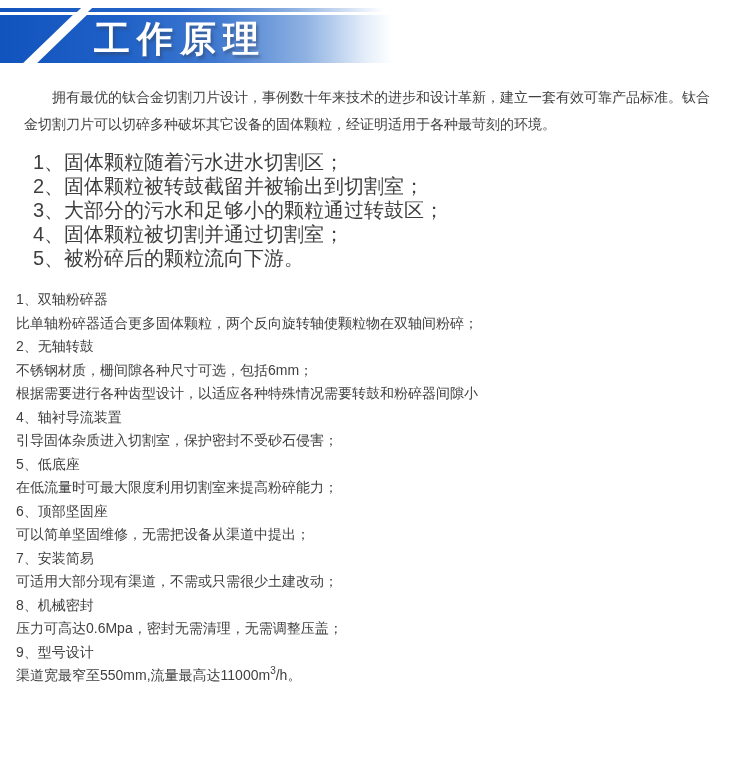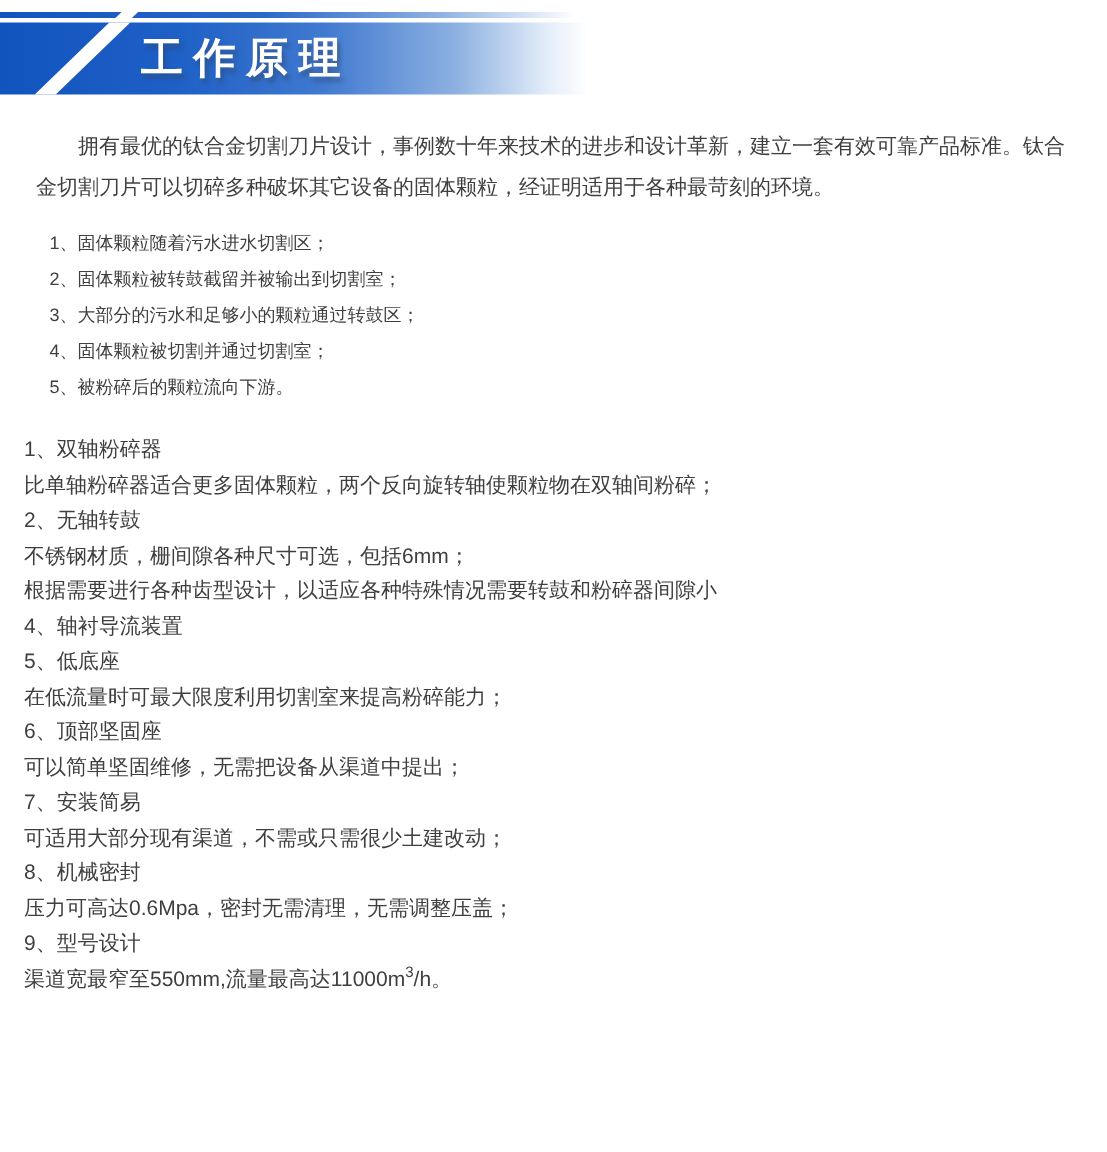--- a/index.html
+++ b/index.html
@@ -22,32 +22,32 @@
   .banner .bmain{
     position:absolute;top:7px;left:0;width:100%;height:48px;
     background:linear-gradient(90deg,#1254be 0%,#1e60c6 30%,#4079d0 55%,#8fb2e2 78%,#e3edf9 93%,#ffffff 100%);
   }
   .banner .slash{
     position:absolute;top:7px;left:48px;width:14px;height:48px;
     background:#ffffff;transform:skewX(-46deg);
   }
   .banner .btitle{
     position:absolute;top:7px;left:94px;margin:0;height:48px;line-height:48px;
-    font-size:28px;font-weight:bold;color:#ffffff;letter-spacing:7px;
+    font-size:36px;font-weight:bold;color:#ffffff;letter-spacing:7px;
     text-shadow:2px 3px 3px rgba(50,72,110,0.55);
     white-space:nowrap;
   }
   #banner1{margin-top:8px;}
   #banner2{margin-top:5px;}
   
   .intro{
     width:690px;margin:21px 24px 12px 24px;
     font-size:14px;line-height:27px;text-indent:2em;
   }
-  .plist{margin:2px 0 0 33px;font-size:12px;line-height:24px;}
+  .plist{margin:2px 0 0 33px;font-size:20px;line-height:24px;}
   .pitem{white-space:nowrap;}
   .flist{margin:18px 0 0 16px;font-size:14px;line-height:23.5px;}
   .fline{white-space:nowrap;}
   .fdesc sup{font-size:10px;line-height:0;}
 </style>
 </head>
 <body>
 
 <div class="page">
 
@@ -77,20 +77,21 @@
     <div class="flist">
       <div class="fline fhead">1、双轴粉碎器</div>
       <div class="fline fdesc">比单轴粉碎器适合更多固体颗粒，两个反向旋转轴使颗粒物在双轴间粉碎；</div>
 
       <div class="fline fhead">2、无轴转鼓</div>
       <div class="fline fdesc">不锈钢材质，栅间隙各种尺寸可选，包括6mm；</div>
 
       <div class="fline fdesc">根据需要进行各种齿型设计，以适应各种特殊情况需要转鼓和粉碎器间隙小</div>
 
       <div class="fline fhead">4、轴衬导流装置</div>
+      <div class="fline fdesc">引导固体杂质进入切割室，保护密封不受砂石侵害；</div>
 
       <div class="fline fhead">5、低底座</div>
       <div class="fline fdesc">在低流量时可最大限度利用切割室来提高粉碎能力；</div>
 
       <div class="fline fhead">6、顶部坚固座</div>
       <div class="fline fdesc">可以简单坚固维修，无需把设备从渠道中提出；</div>
 
       <div class="fline fhead">7、安装简易</div>
       <div class="fline fdesc">可适用大部分现有渠道，不需或只需很少土建改动；</div>
 

